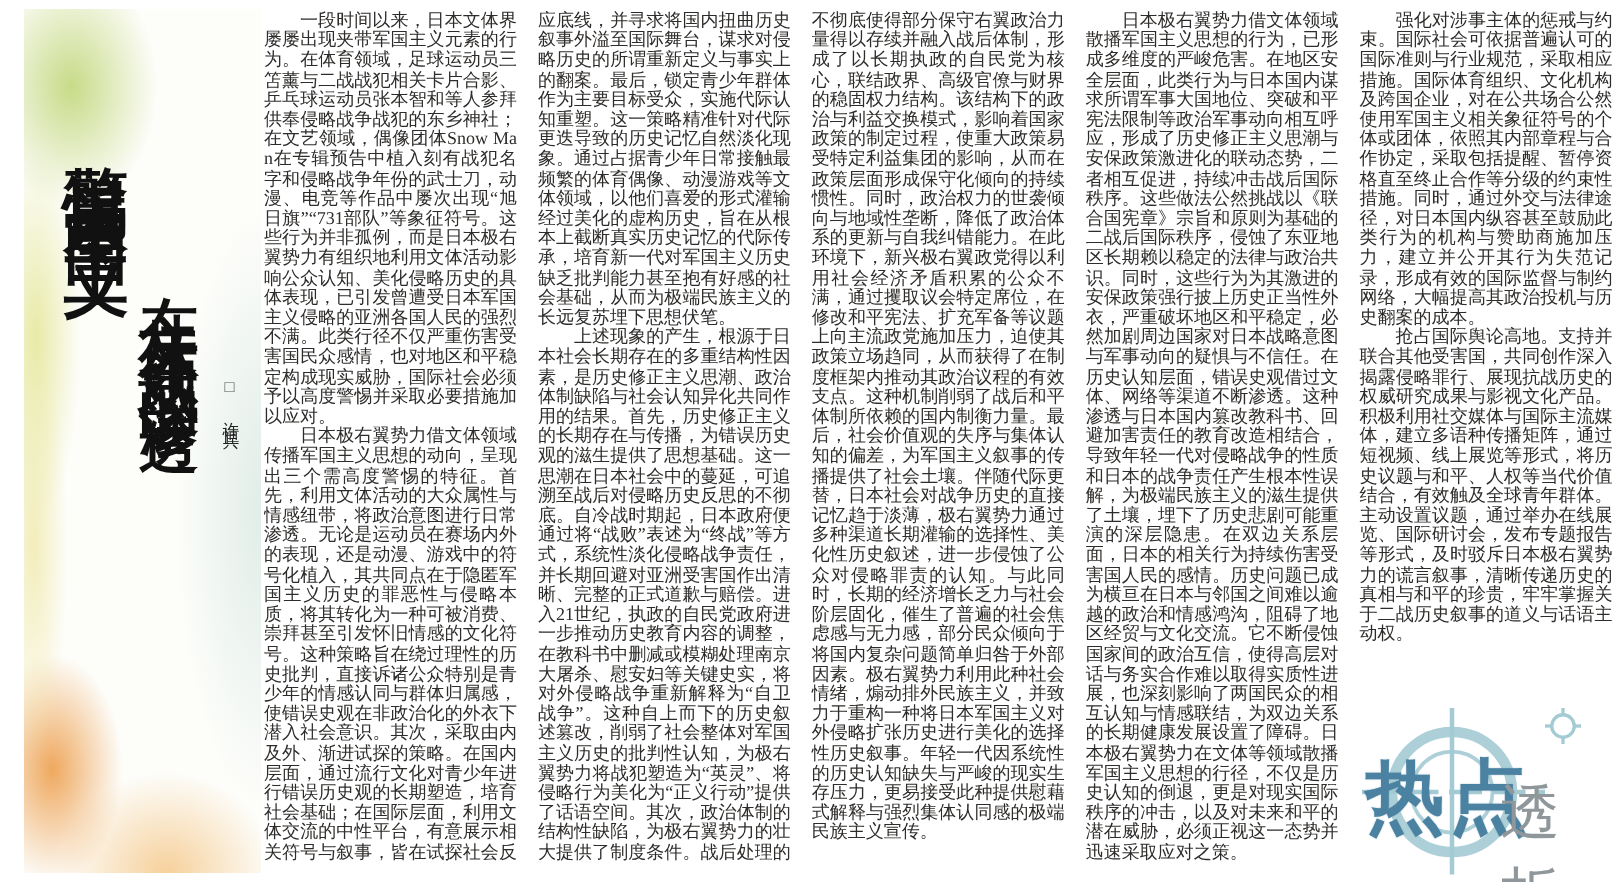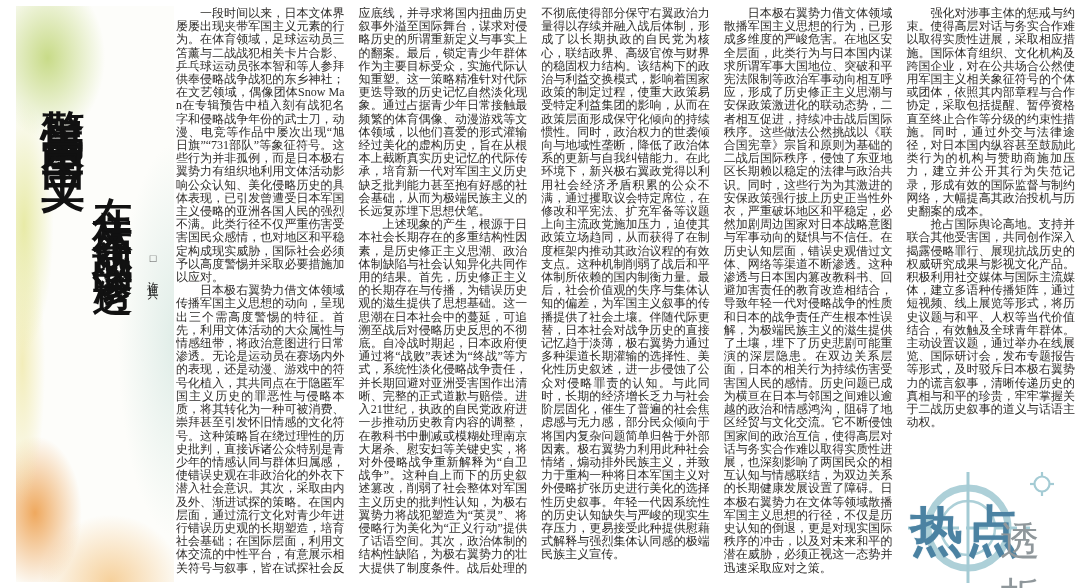--- a/index.html
+++ b/index.html
@@ -71,21 +71,21 @@
     <div class="vbyline">
       <span class="sq">□</span><span>许恒兵</span>
     </div>
   </div>
 
   <div class="text-flow">
       <p>一段时间以来，日本文体界屡屡出现夹带军国主义元素的行为。在体育领域，足球运动员三笘薰与二战战犯相关卡片合影、乒乓球运动员张本智和等人参拜供奉侵略战争战犯的东乡神社；在文艺领域，偶像团体Snow Man在专辑预告中植入刻有战犯名字和侵略战争年份的武士刀，动漫、电竞等作品中屡次出现“旭日旗”“731部队”等象征符号。这些行为并非孤例，而是日本极右翼势力有组织地利用文体活动影响公众认知、美化侵略历史的具体表现，已引发曾遭受日本军国主义侵略的亚洲各国人民的强烈不满。此类行径不仅严重伤害受害国民众感情，也对地区和平稳定构成现实威胁，国际社会必须予以高度警惕并采取必要措施加以应对。</p>
       <p>日本极右翼势力借文体领域传播军国主义思想的动向，呈现出三个需高度警惕的特征。首先，利用文体活动的大众属性与情感纽带，将政治意图进行日常渗透。无论是运动员在赛场内外的表现，还是动漫、游戏中的符号化植入，其共同点在于隐匿军国主义历史的罪恶性与侵略本质，将其转化为一种可被消费、崇拜甚至引发怀旧情感的文化符号。这种策略旨在绕过理性的历史批判，直接诉诸公众特别是青少年的情感认同与群体归属感，使错误史观在非政治化的外衣下潜入社会意识。其次，采取由内及外、渐进试探的策略。在国内层面，通过流行文化对青少年进行错误历史观的长期塑造，培育社会基础；在国际层面，利用文体交流的中性平台，有意展示相关符号与叙事，皆在试探社会反应底线，并寻求将国内扭曲历史叙事外溢至国际舞台，谋求对侵略历史的所谓重新定义与事实上的翻案。最后，锁定青少年群体作为主要目标受众，实施代际认知重塑。这一策略精准针对代际更迭导致的历史记忆自然淡化现象。通过占据青少年日常接触最频繁的体育偶像、动漫游戏等文体领域，以他们喜爱的形式灌输经过美化的虚构历史，旨在从根本上截断真实历史记忆的代际传承，培育新一代对军国主义历史缺乏批判能力甚至抱有好感的社会基础，从而为极端民族主义的长远复苏埋下思想伏笔。</p>
       <p>上述现象的产生，根源于日本社会长期存在的多重结构性因素，是历史修正主义思潮、政治体制缺陷与社会认知异化共同作用的结果。首先，历史修正主义的长期存在与传播，为错误历史观的滋生提供了思想基础。这一思潮在日本社会中的蔓延，可追溯至战后对侵略历史反思的不彻底。自冷战时期起，日本政府便通过将“战败”表述为“终战”等方式，系统性淡化侵略战争责任，并长期回避对亚洲受害国作出清晰、完整的正式道歉与赔偿。进入21世纪，执政的自民党政府进一步推动历史教育内容的调整，在教科书中删减或模糊处理南京大屠杀、慰安妇等关键史实，将对外侵略战争重新解释为“自卫战争”。这种自上而下的历史叙述篡改，削弱了社会整体对军国主义历史的批判性认知，为极右翼势力将战犯塑造为“英灵”、将侵略行为美化为“正义行动”提供了话语空间。其次，政治体制的结构性缺陷，为极右翼势力的壮大提供了制度条件。战后处理的不彻底使得部分保守右翼政治力量得以存续并融入战后体制，形成了以长期执政的自民党为核心，联结政界、高级官僚与财界的稳固权力结构。该结构下的政治与利益交换模式，影响着国家政策的制定过程，使重大政策易受特定利益集团的影响，从而在政策层面形成保守化倾向的持续惯性。同时，政治权力的世袭倾向与地域性垄断，降低了政治体系的更新与自我纠错能力。在此环境下，新兴极右翼政党得以利用社会经济矛盾积累的公众不满，通过攫取议会特定席位，在修改和平宪法、扩充军备等议题上向主流政党施加压力，迫使其政策立场趋同，从而获得了在制度框架内推动其政治议程的有效支点。这种机制削弱了战后和平体制所依赖的国内制衡力量。最后，社会价值观的失序与集体认知的偏差，为军国主义叙事的传播提供了社会土壤。伴随代际更替，日本社会对战争历史的直接记忆趋于淡薄，极右翼势力通过多种渠道长期灌输的选择性、美化性历史叙述，进一步侵蚀了公众对侵略罪责的认知。与此同时，长期的经济增长乏力与社会阶层固化，催生了普遍的社会焦虑感与无力感，部分民众倾向于将国内复杂问题简单归咎于外部因素。极右翼势力利用此种社会情绪，煽动排外民族主义，并致力于重构一种将日本军国主义对外侵略扩张历史进行美化的选择性历史叙事。年轻一代因系统性的历史认知缺失与严峻的现实生存压力，更易接受此种提供慰藉式解释与强烈集体认同感的极端民族主义宣传。</p>
       <p>日本极右翼势力借文体领域散播军国主义思想的行为，已形成多维度的严峻危害。在地区安全层面，此类行为与日本国内谋求所谓军事大国地位、突破和平宪法限制等政治军事动向相互呼应，形成了历史修正主义思潮与安保政策激进化的联动态势，二者相互促进，持续冲击战后国际秩序。这些做法公然挑战以《联合国宪章》宗旨和原则为基础的二战后国际秩序，侵蚀了东亚地区长期赖以稳定的法律与政治共识。同时，这些行为为其激进的安保政策强行披上历史正当性外衣，严重破坏地区和平稳定，必然加剧周边国家对日本战略意图与军事动向的疑惧与不信任。在历史认知层面，错误史观借过文体、网络等渠道不断渗透。这种渗透与日本国内篡改教科书、回避加害责任的教育改造相结合，导致年轻一代对侵略战争的性质和日本的战争责任产生根本性误解，为极端民族主义的滋生提供了土壤，埋下了历史悲剧可能重演的深层隐患。在双边关系层面，日本的相关行为持续伤害受害国人民的感情。历史问题已成为横亘在日本与邻国之间难以逾越的政治和情感鸿沟，阻碍了地区经贸与文化交流。它不断侵蚀国家间的政治互信，使得高层对话与务实合作难以取得实质性进展，也深刻影响了两国民众的相互认知与情感联结，为双边关系的长期健康发展设置了障碍。日本极右翼势力在文体等领域散播军国主义思想的行径，不仅是历史认知的倒退，更是对现实国际秩序的冲击，以及对未来和平的潜在威胁，必须正视这一态势并迅速采取应对之策。</p>
-      <p>强化对涉事主体的惩戒与约束。使得高层对话与务实合作难以取得实质性进展，采取相应措施。国际体育组织、文化机构及跨国企业，对在公共场合公然使用军国主义相关象征符号的个体或团体，依照其内部章程与合作协定，采取包括提醒、暂停资格直至终止合作等分级的约束性措施。同时，通过外交与法律途径，对日本国内纵容甚至鼓励此类行为的机构与赞助商施加压力，建立并公开其行为失范记录，形成有效的国际监督与制约网络，大幅提高其政治投机与历史翻案的成本。</p>
+      <p>强化对涉事主体的惩戒与约束。国际社会可依据普遍认可的国际准则与行业规范，采取相应措施。国际体育组织、文化机构及跨国企业，对在公共场合公然使用军国主义相关象征符号的个体或团体，依照其内部章程与合作协定，采取包括提醒、暂停资格直至终止合作等分级的约束性措施。同时，通过外交与法律途径，对日本国内纵容甚至鼓励此类行为的机构与赞助商施加压力，建立并公开其行为失范记录，形成有效的国际监督与制约网络，大幅提高其政治投机与历史翻案的成本。</p>
       <p>抢占国际舆论高地。支持并联合其他受害国，共同创作深入揭露侵略罪行、展现抗战历史的权威研究成果与影视文化产品。积极利用社交媒体与国际主流媒体，建立多语种传播矩阵，通过短视频、线上展览等形式，将历史议题与和平、人权等当代价值结合，有效触及全球青年群体。主动设置议题，通过举办在线展览、国际研讨会，发布专题报告等形式，及时驳斥日本极右翼势力的谎言叙事，清晰传递历史的真相与和平的珍贵，牢牢掌握关于二战历史叙事的道义与话语主动权。</p>
     </div>
 
   <div class="logo">
     <svg width="188" height="118" viewBox="0 0 188 118">
       <g fill="none" stroke="#a4cbd4">
         <circle cx="76" cy="62" r="40" stroke-width="7" opacity="0.9"></circle>
         <circle cx="76" cy="62" r="27" stroke-width="2.5" opacity="0.9"></circle>
         <line x1="76" y1="6" x2="76" y2="117" stroke-width="3"></line>
         <line x1="16" y1="62" x2="138" y2="62" stroke-width="3" stroke-dasharray="22 7"></line>

